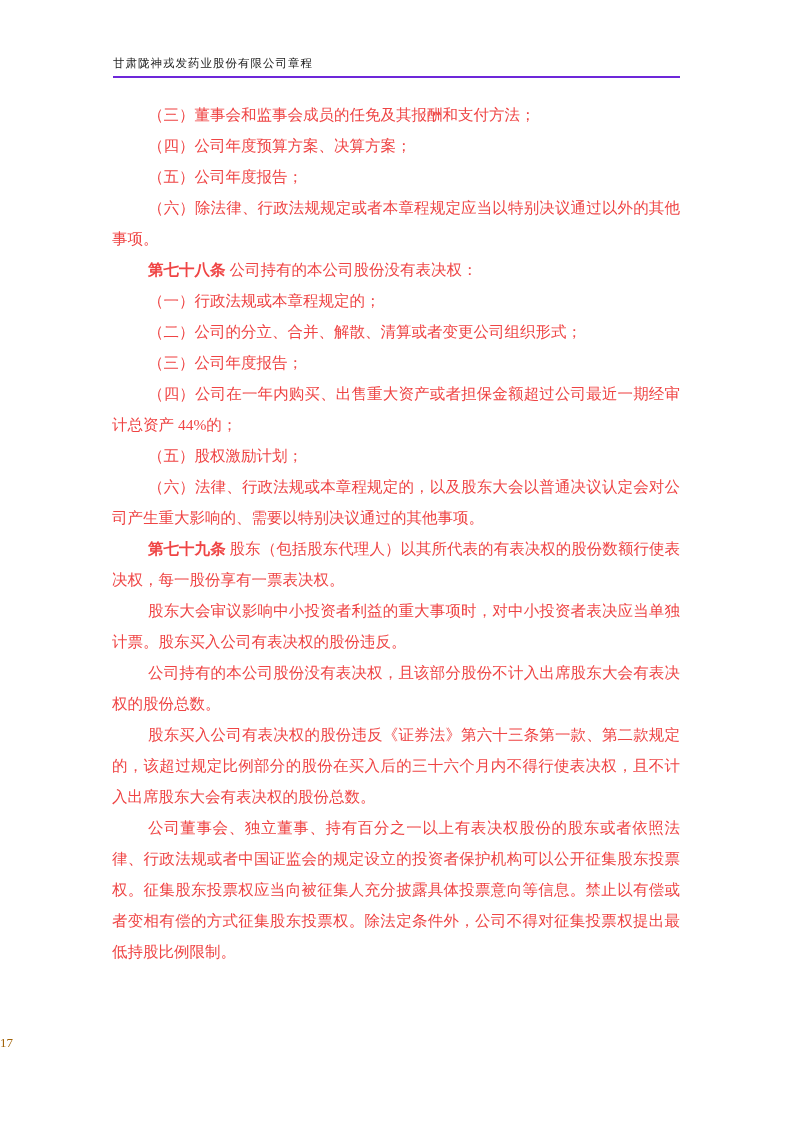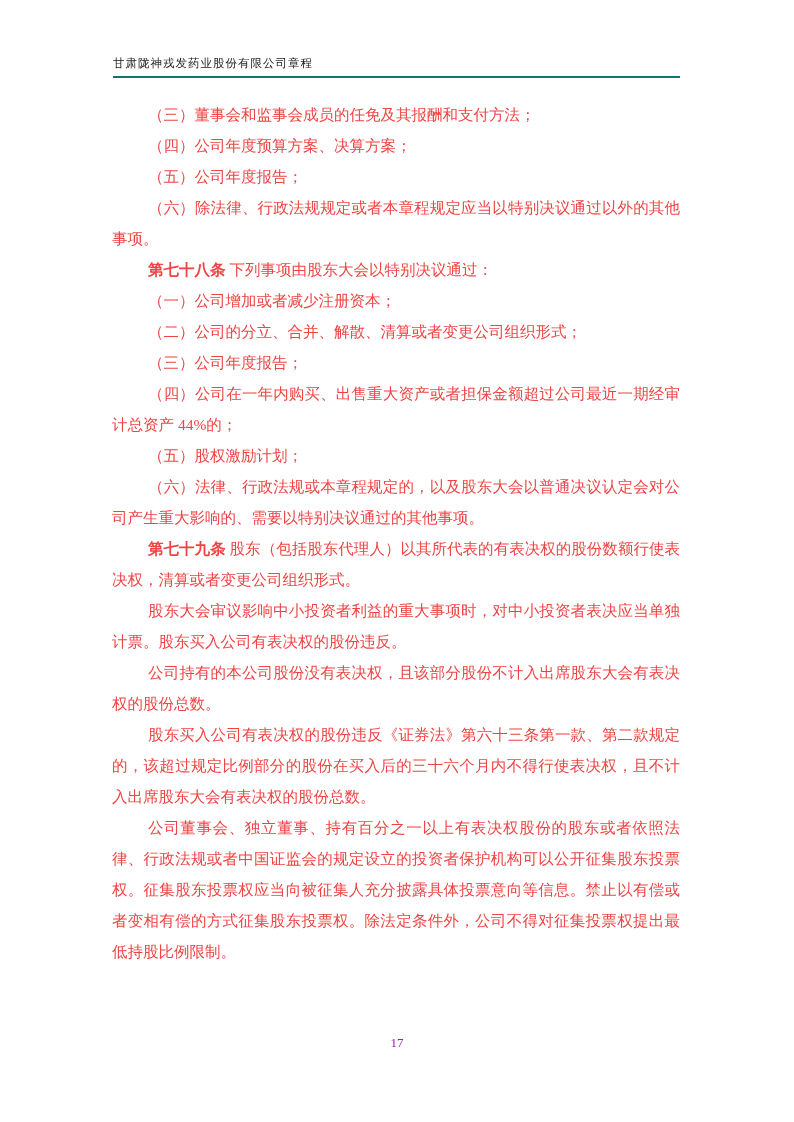--- a/index.html
+++ b/index.html
@@ -19,21 +19,21 @@
   .header {
     position: absolute;
     left: 113px;
     right: 114px;
     top: 56px;
     font-size: 11.5px;
     line-height: 14px;
     letter-spacing: 1px;
     color: #222222;
     padding-bottom: 6px;
-    border-bottom: 2px solid #0f766e;
+    border-bottom: 2px solid #6d28d9;
   }
   .doc-body {
     position: absolute;
     left: 112px;
     width: 568px;
     top: 99px;
     font-size: 15.5px;
     line-height: 31px;
     text-align: justify;
     color: #ef4444;
@@ -44,48 +44,47 @@
     text-indent: 36px;
   }
   .lead {
     font-weight: bold;
   }
   .footer {
     position: absolute;
     left: 0;
     right: 0;
     top: 1035px;
-    text-align: center;
     font-size: 13px;
     line-height: 16px;
-    color: #a21caf;
+    color: #a16207;
   }
 </style>
 </head>
 <body>
 
 <div class="page">
 
   <div class="header">
     <span>甘肃陇神戎发药业股份有限公司章程</span>
   </div>
 
   <div class="doc-body">
     <p><span class="lead"></span><span>（三）董事会和监事会成员的任免及其报酬和支付方法；</span></p>
     <p><span class="lead"></span><span>（四）公司年度预算方案、决算方案；</span></p>
     <p><span class="lead"></span><span>（五）公司年度报告；</span></p>
     <p><span class="lead"></span><span>（六）除法律、行政法规规定或者本章程规定应当以特别决议通过以外的其他事项。</span></p>
-    <p><span class="lead">第七十八条</span><span> 下列事项由股东大会以特别决议通过：</span></p>
-    <p><span class="lead"></span><span>（一）公司增加或者减少注册资本；</span></p>
+    <p><span class="lead">第七十八条</span><span> 公司持有的本公司股份没有表决权：</span></p>
+    <p><span class="lead"></span><span>（一）行政法规或本章程规定的；</span></p>
     <p><span class="lead"></span><span>（二）公司的分立、合并、解散、清算或者变更公司组织形式；</span></p>
     <p><span class="lead"></span><span>（三）公司年度报告；</span></p>
     <p><span class="lead"></span><span>（四）公司在一年内购买、出售重大资产或者担保金额超过公司最近一期经审计总资产 44%的；</span></p>
     <p><span class="lead"></span><span>（五）股权激励计划；</span></p>
     <p><span class="lead"></span><span>（六）法律、行政法规或本章程规定的，以及股东大会以普通决议认定会对公司产生重大影响的、需要以特别决议通过的其他事项。</span></p>
-    <p><span class="lead">第七十九条</span><span> 股东（包括股东代理人）以其所代表的有表决权的股份数额行使表决权，清算或者变更公司组织形式。</span></p>
+    <p><span class="lead">第七十九条</span><span> 股东（包括股东代理人）以其所代表的有表决权的股份数额行使表决权，每一股份享有一票表决权。</span></p>
     <p><span class="lead"></span><span>股东大会审议影响中小投资者利益的重大事项时，对中小投资者表决应当单独计票。股东买入公司有表决权的股份违反。</span></p>
     <p><span class="lead"></span><span>公司持有的本公司股份没有表决权，且该部分股份不计入出席股东大会有表决权的股份总数。</span></p>
     <p><span class="lead"></span><span>股东买入公司有表决权的股份违反《证券法》第六十三条第一款、第二款规定的，该超过规定比例部分的股份在买入后的三十六个月内不得行使表决权，且不计入出席股东大会有表决权的股份总数。</span></p>
     <p><span class="lead"></span><span>公司董事会、独立董事、持有百分之一以上有表决权股份的股东或者依照法律、行政法规或者中国证监会的规定设立的投资者保护机构可以公开征集股东投票权。征集股东投票权应当向被征集人充分披露具体投票意向等信息。禁止以有偿或者变相有偿的方式征集股东投票权。除法定条件外，公司不得对征集投票权提出最低持股比例限制。</span></p>
   </div>
 
   <div class="footer">
     <span>17</span>
   </div>
 

